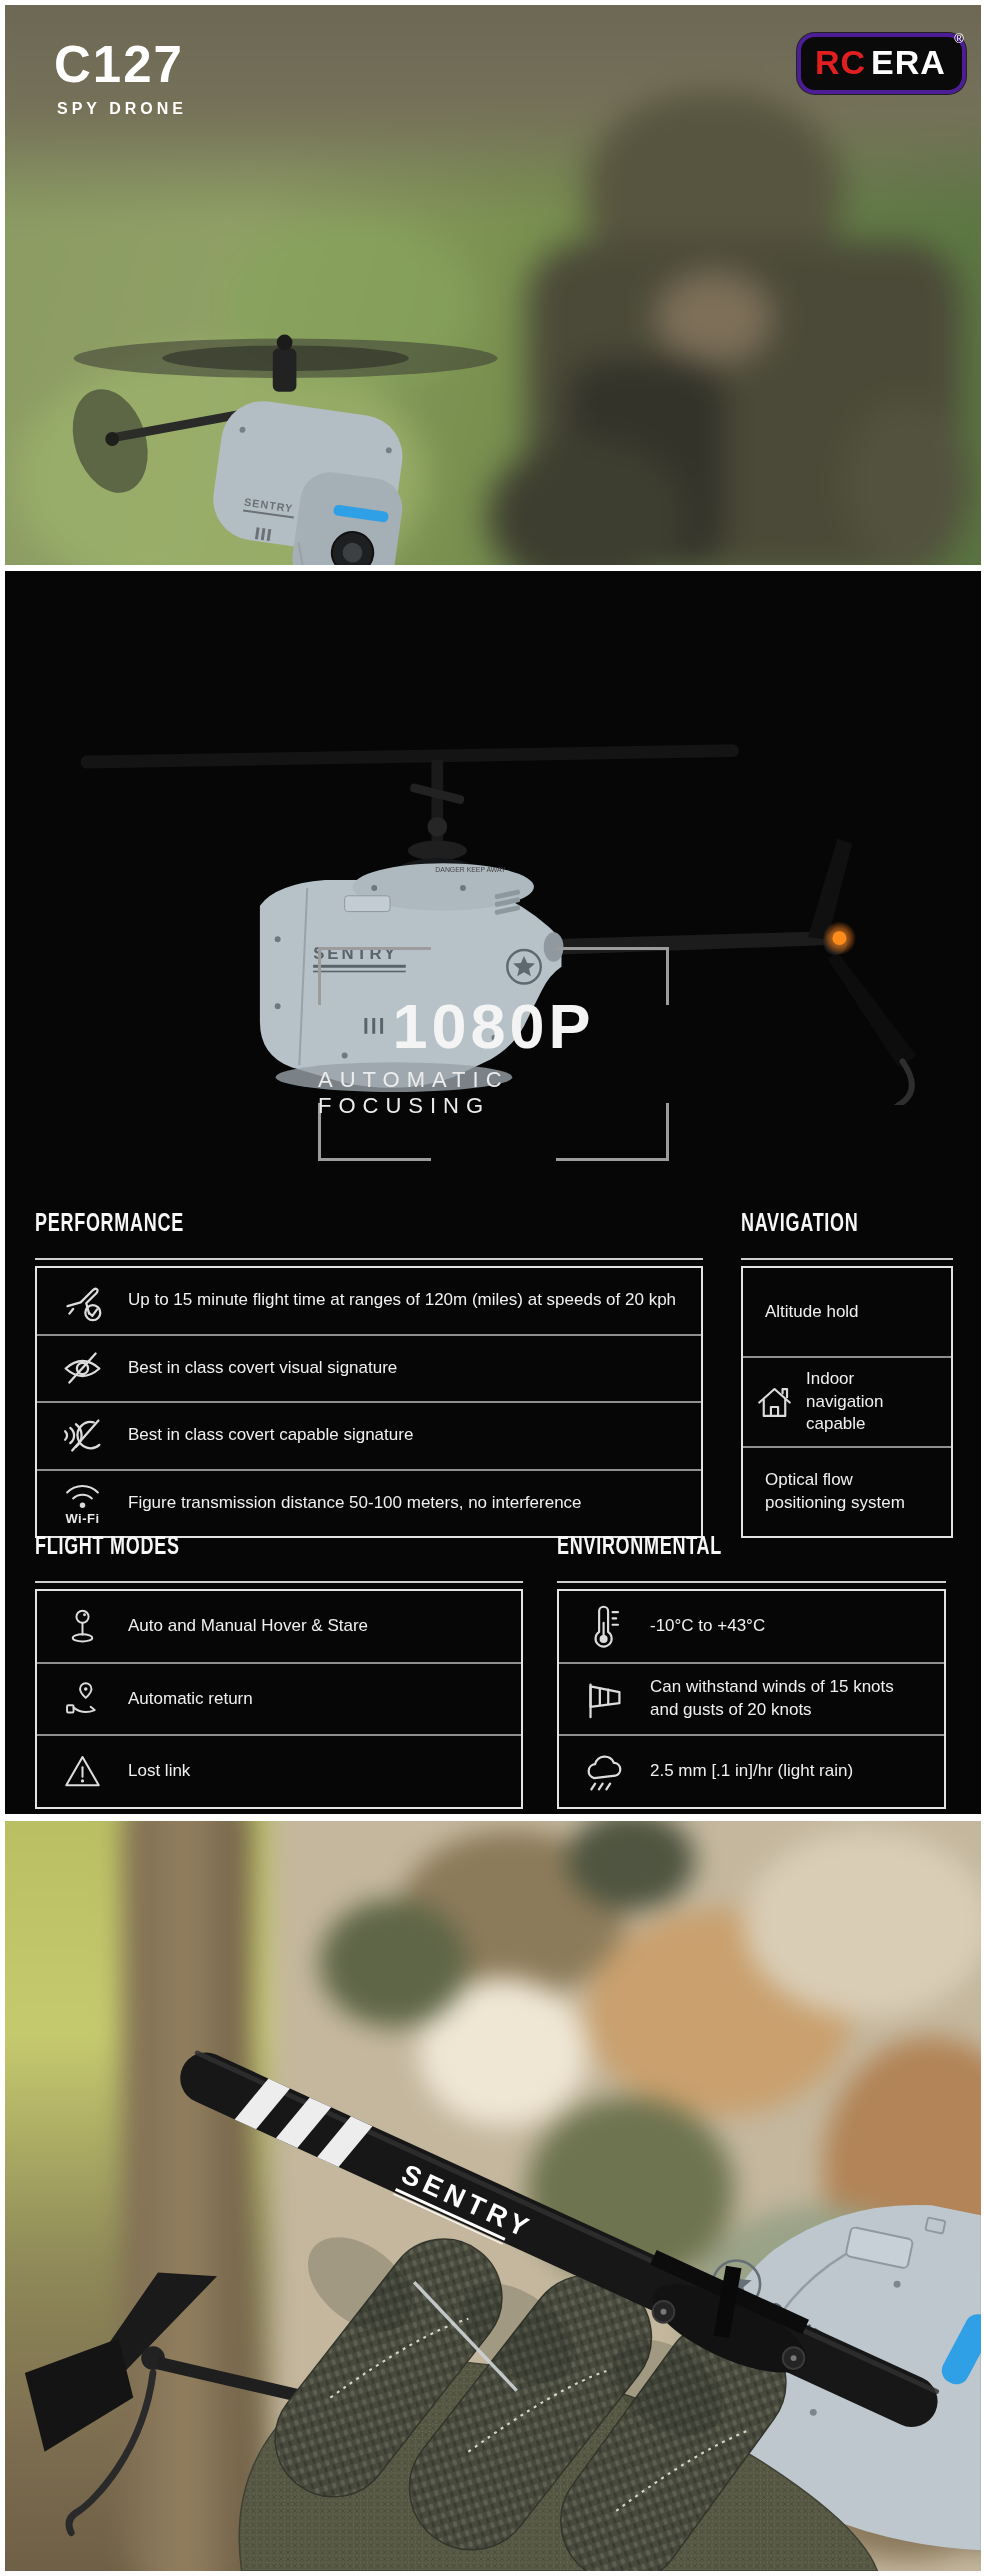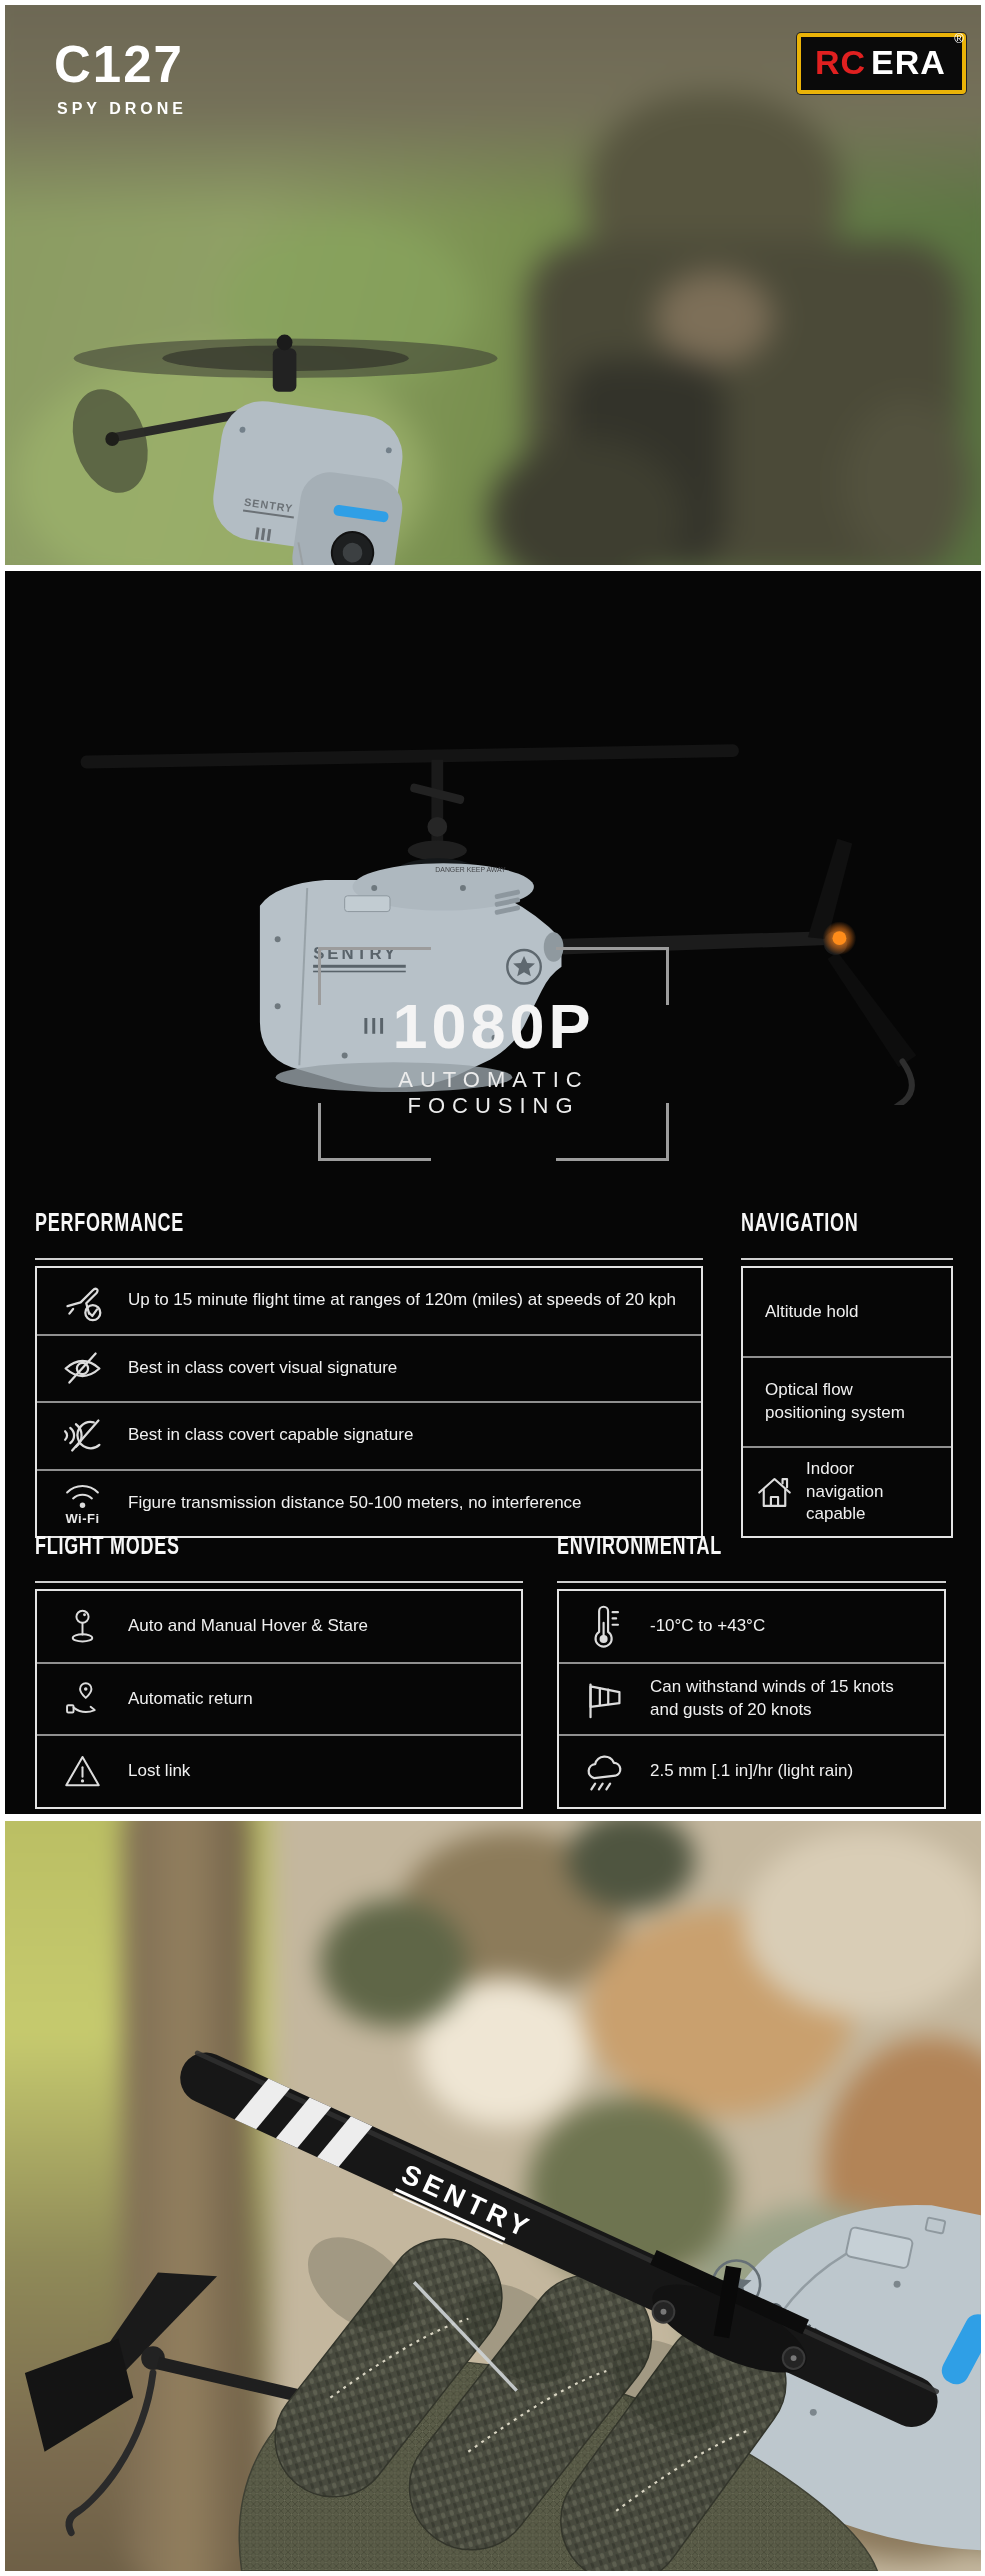--- a/index.html
+++ b/index.html
@@ -13,37 +13,37 @@
   .bg-base{position:absolute;inset:0;
     background:linear-gradient(105deg,#8a9a62 0%,#8fa065 28%,#79904f 52%,#647f47 72%,#57713f 100%);}
   .bg-topband{position:absolute;left:0;top:0;width:110%;height:246px;
     background:linear-gradient(180deg,#6b6553 0%,#757159 55%,rgba(117,113,89,0) 100%);}
   .blob{position:absolute;border-radius:50%;}
   
   .model-title{position:absolute;left:49px;top:34px;color:#ffffff;font-size:51px;font-weight:bold;
     letter-spacing:2px;line-height:1;}
   .model-sub{position:absolute;left:52px;top:95px;color:#ffffff;font-size:16px;font-weight:bold;
     letter-spacing:4px;}
-  .brand-badge{position:absolute;left:792px;top:28px;background:#0a0a0a;border:4px solid #eab308;
-    border-radius:4px;padding:6px 16px 8px 14px;box-shadow:0 0 0 1px #222;}
+  .brand-badge{position:absolute;left:792px;top:28px;background:#0a0a0a;border:4px solid #4c1d95;
+    border-radius:18px;padding:6px 16px 8px 14px;box-shadow:0 0 0 1px #222;}
   .brand-badge .rc{color:#e02020;font-size:34px;font-weight:bold;letter-spacing:1px;}
   .brand-badge .era{color:#ffffff;font-size:34px;font-weight:bold;letter-spacing:1px;margin-left:5px;}
   .brand-badge .reg{position:absolute;right:-2px;top:-6px;color:#ffffff;font-size:13px;}
 
   
   .black-section{top:571px;height:1243px;background:#060606;}
   .focus-frame{position:absolute;left:313px;top:376px;width:351px;height:214px;}
   .corner{position:absolute;width:110px;height:55px;}
   .corner.tl{left:0;top:0;border-left:3px solid #9c9c9c;border-top:3px solid #9c9c9c;}
   .corner.tr{right:0;top:0;border-right:3px solid #9c9c9c;border-top:3px solid #9c9c9c;}
   .corner.bl{left:0;bottom:0;border-left:3px solid #9c9c9c;border-bottom:3px solid #9c9c9c;}
   .corner.br{right:0;bottom:0;border-right:3px solid #9c9c9c;border-bottom:3px solid #9c9c9c;}
   .focus-headline{position:absolute;left:0;right:0;top:43px;text-align:center;color:#f4f4f4;
     font-size:63px;font-weight:bold;letter-spacing:4px;}
-  .focus-sub{position:absolute;left:0;right:0;top:120px;text-align:center;color:#ececec;
+  .focus-sub{position:absolute;left:0;right:0;top:120px;text-align:left;color:#ececec;
     font-size:22px;letter-spacing:7px;}
 
   .spec-panel{position:absolute;color:#ededed;}
   .spec-title{font-size:25px;font-weight:bold;color:#f7f7f7;border-bottom:2px solid #cfcfcf;
     padding-bottom:21px;margin-bottom:6px;white-space:nowrap;}
   .cond{display:inline-block;transform:scaleX(.72);transform-origin:left center;letter-spacing:1px;}
   .spec-box{border:2px solid #e3e3e3;display:flex;}
   .spec-rows{display:flex;flex-direction:column;width:100%;}
   .spec-row{flex:1;display:flex;align-items:center;border-top:2px solid #8f8f8f;}
   .spec-row:first-child{border-top:none;}
@@ -227,33 +227,33 @@
 
     <div class="spec-panel" id="panel-navigation" style="left:736px;top:637px;width:212px;">
       <div class="spec-title"><span class="cond">NAVIGATION</span></div>
       <div class="spec-box" style="height:268px;justify-content:flex-end;">
           <div class="spec-rows">
             <div class="spec-row">
               <div class="spec-icon empty"></div>
               <div class="spec-text">Altitude hold</div>
             </div>
             <div class="spec-row">
-              <div class="spec-icon empty"></div>
-              <div class="spec-text">Optical flow positioning system</div>
-            </div>
-            <div class="spec-row">
               <div class="spec-icon">
                 <svg width="43" height="43" viewBox="0 0 48 48">
                   <path fill="none" stroke="#dcdcdc" stroke-width="2.4" stroke-linecap="round" stroke-linejoin="round" d="M7 24 L24 9 L41 24"></path>
                   <path fill="none" stroke="#dcdcdc" stroke-width="2.4" stroke-linecap="round" stroke-linejoin="round" d="M33 14 v-5 h5 v9"></path>
                   <path fill="none" stroke="#dcdcdc" stroke-width="2.4" stroke-linecap="round" stroke-linejoin="round" d="M12 21 v18 h24 v-18"></path>
                   <path fill="none" stroke="#dcdcdc" stroke-width="2.4" stroke-linecap="round" stroke-linejoin="round" d="M20 39 v-10 h8 v10"></path>
                 </svg>
               </div>
               <div class="spec-text">Indoor navigation capable</div>
+            </div>
+            <div class="spec-row">
+              <div class="spec-icon empty"></div>
+              <div class="spec-text">Optical flow positioning system</div>
             </div>
           </div>
         </div>
     </div>
 
     <div class="spec-panel" id="panel-flight-modes" style="left:30px;top:960px;width:488px;">
       <div class="spec-title"><span class="cond">FLIGHT MODES</span></div>
       <div class="spec-box" style="height:216px;">
           <div class="spec-rows">
             <div class="spec-row">

